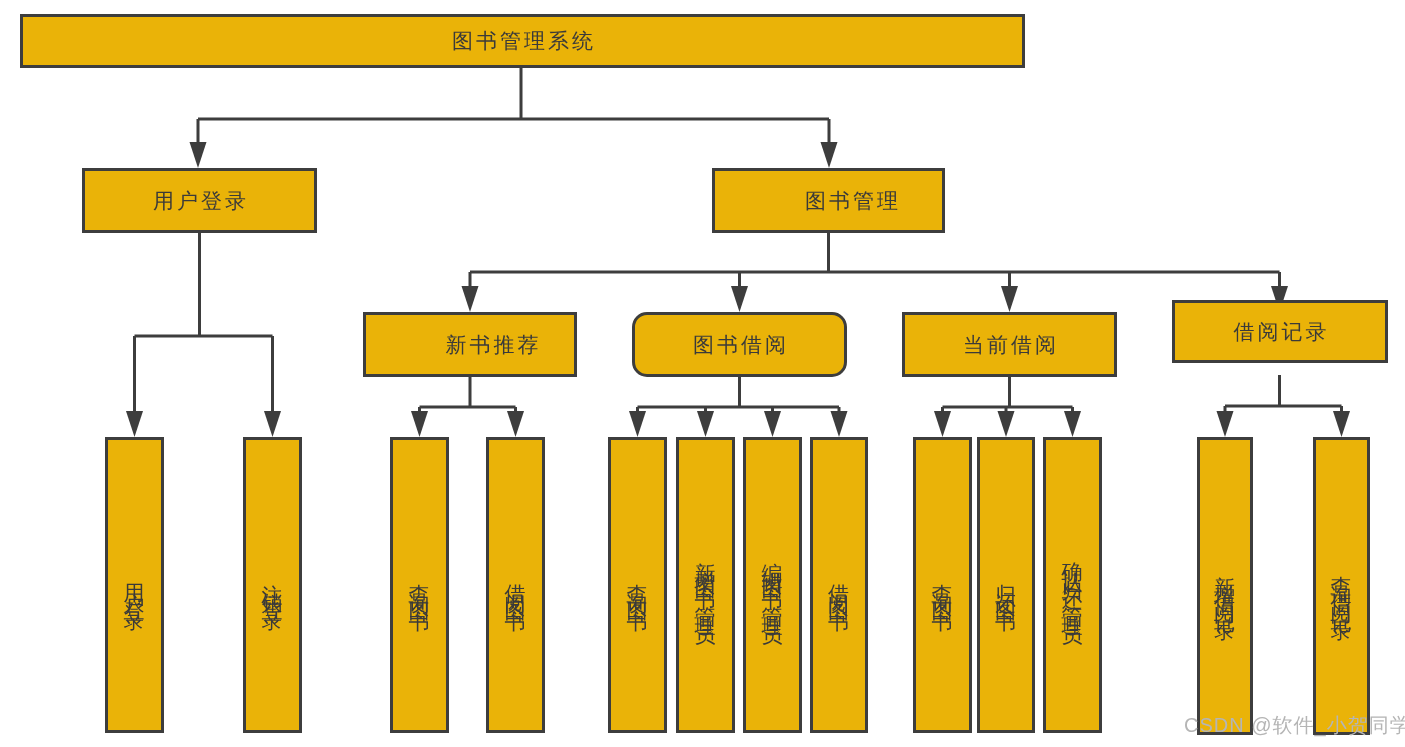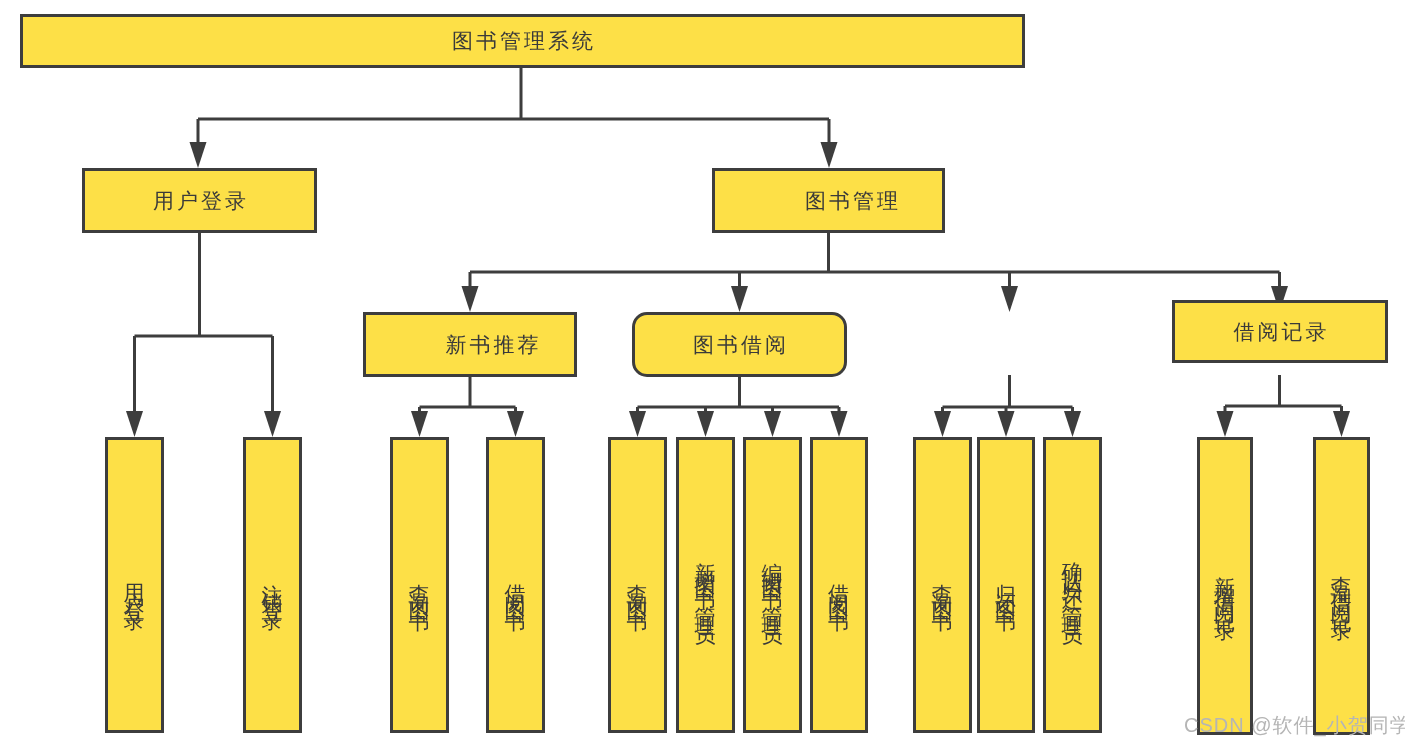--- a/index.html
+++ b/index.html
@@ -12,21 +12,21 @@
     position: relative;
     width: 1405px; height: 747px;
     background: #ffffff;
   }
   svg.connectors {
     position: absolute; left: 0; top: 0;
     width: 1405px; height: 747px;
   }
   .box {
     position: absolute;
-    background: #fde047;
+    background: #eab308;
     border: 3px solid #3d3d3d;
     display: flex;
     align-items: center;
     justify-content: center;
     color: #3a3a3a;
   }
   .hbox {
     font-size: 21px;
     letter-spacing: 3px;
     text-indent: 3px;
@@ -110,20 +110,23 @@
   <div class="box hbox" style="left:712px; top:168px; width:233px; height:65px;padding-left:46px;">
     <span>图书管理</span>
   </div>
 
   <div class="box hbox" style="left:363px; top:312px; width:214px; height:65px;padding-left:44px;">
     <span>新书推荐</span>
   </div>
   <div class="box hbox" style="left:632px; top:312px; width:215px; height:65px;border-radius:15px;">
     <span>图书借阅</span>
   </div>
+  <div class="box hbox" style="left:902px; top:312px; width:215px; height:65px;">
+    <span>当前借阅</span>
+  </div>
   <div class="box hbox" style="left:1172px; top:300px; width:216px; height:63px;">
     <span>借阅记录</span>
   </div>
 
   <div class="box vbox" style="left:105px; top:437px; width:59px; height:296px;">
     <span>用户登录</span>
   </div>
   <div class="box vbox" style="left:243px; top:437px; width:59px; height:296px;">
     <span>注销登录</span>
   </div>

